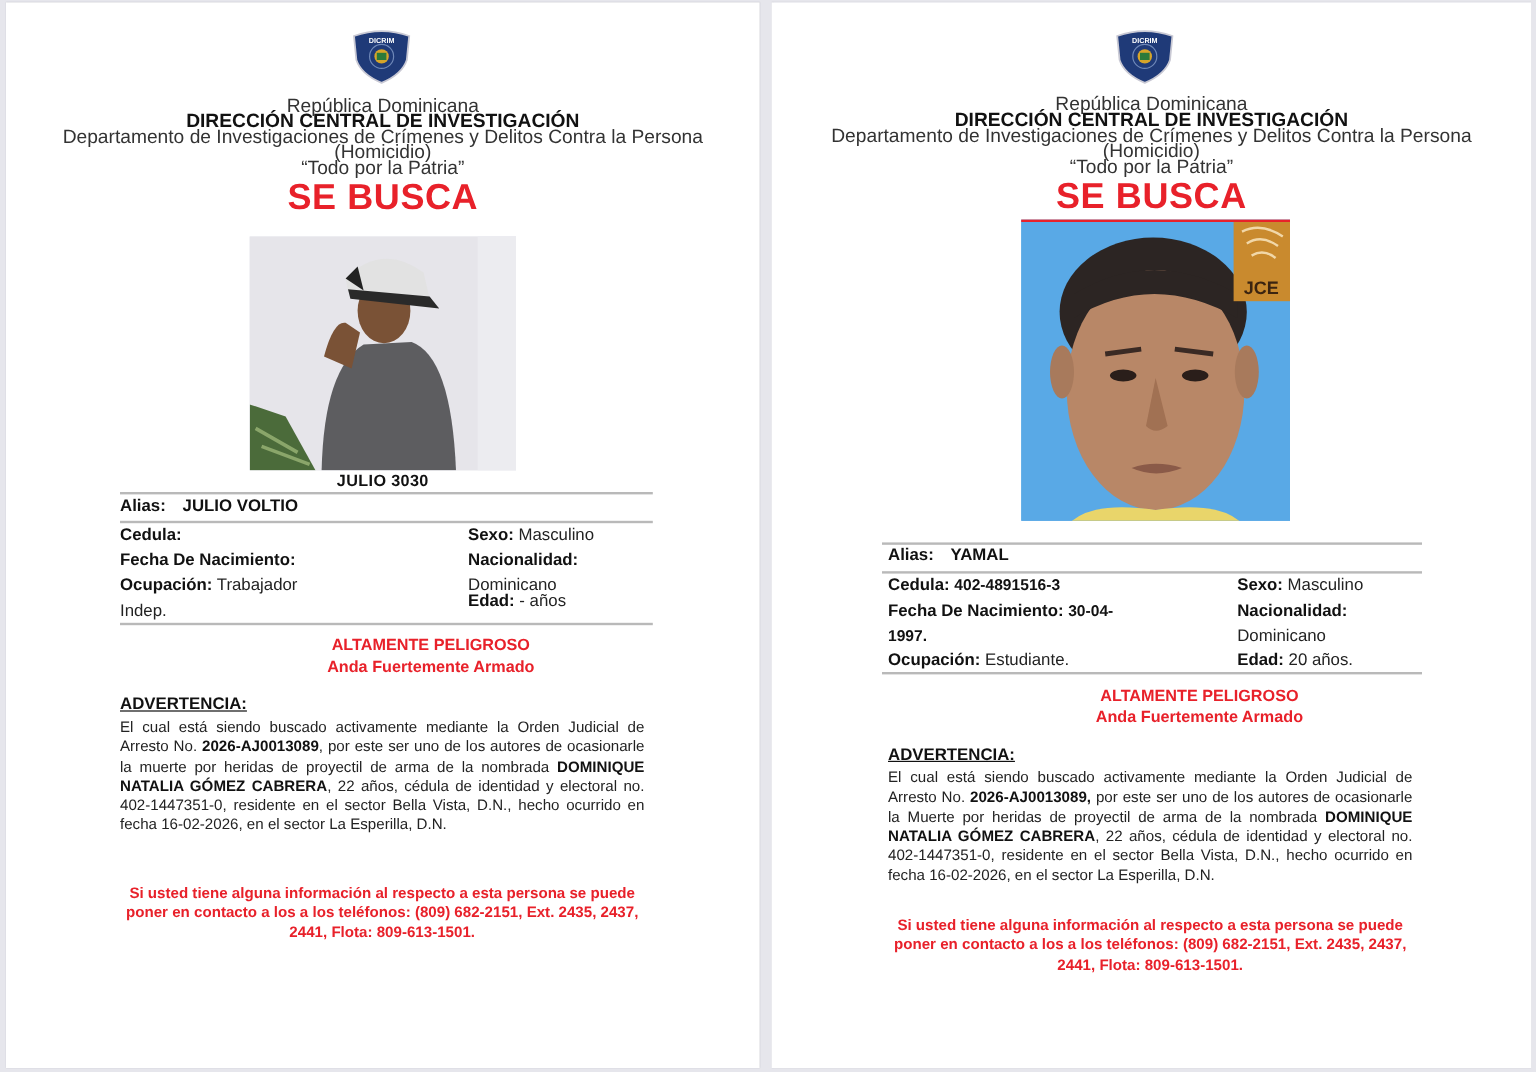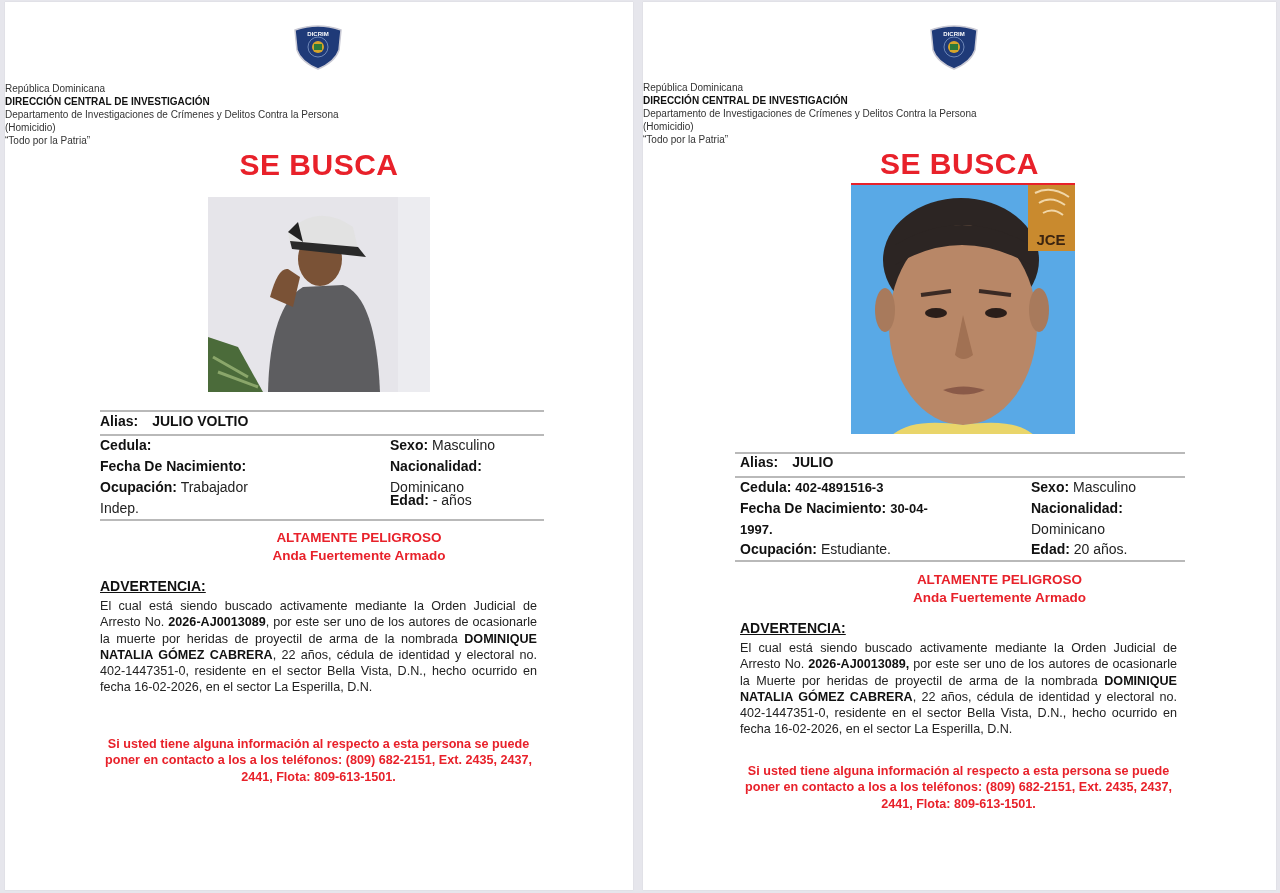--- a/index.html
+++ b/index.html
@@ -5,21 +5,21 @@
   * { box-sizing: border-box; margin: 0; padding: 0; }
   html, body { width: 1280px; height: 893px; overflow: hidden; }
   body { background: #e6e6ec; position: relative; font-family: "Liberation Sans", sans-serif; color: #222; }
   .page { position: absolute; top: 2px; background: #ffffff; height: 888px; box-shadow: 0 0 1px #c8c8d0; }
   #page-left  { left: 5px;   width: 628px; }
   #page-right { left: 643px; width: 633px; }
 
   .logo { position: absolute; width: 54px; height: 46px; }
   .logo svg { width: 100%; height: 100%; display: block; }
 
-  .hdr { position: absolute; font-size: 10px; line-height: 13px; color: #333; }
+  .hdr { position: absolute; text-align: center; font-size: 16px; line-height: 13px; color: #333; }
   .hdr .b { font-weight: bold; color: #111; }
   .title { position: absolute; text-align: center; color: #e8212a; font-weight: bold; font-size: 30px; letter-spacing: 0.5px; }
 
   .photo { position: absolute; overflow: hidden; }
   .name { position: absolute; text-align: center; font-weight: bold; font-size: 13.5px; color: #111; letter-spacing: 0.3px; }
   .hr { position: absolute; height: 1.5px; background: #b9b9b9; }
   .alias { position: absolute; font-weight: bold; font-size: 14px; color: #111; }
   .alias .v { margin-left: 14px; }
   .fl { position: absolute; font-size: 14px; color: #111; white-space: nowrap; }
   .fl .k { font-weight: bold; }
@@ -65,20 +65,21 @@
       <path d="M5 160 L40 180 M10 175 L50 190" stroke="#8aa66a" stroke-width="3"></path>
       <path d="M60 195 Q62 110 95 90 L135 88 Q168 100 172 195 Z" fill="#5d5d60"></path>
       <ellipse cx="112" cy="62" rx="22" ry="27" fill="#7a5236"></ellipse>
       <path d="M80 35 Q110 5 145 30 L150 52 L82 46 Z" fill="#e2e2e2"></path>
       <path d="M80 35 L90 25 L95 45 Z" fill="#222"></path>
       <path d="M82 44 L150 50 L158 60 L84 52 Z" fill="#2a2a2a"></path>
       <path d="M62 100 Q70 70 80 72 L92 80 L85 110 Z" fill="#7a5236"></path>
     </svg>
   </div>
 
+  <div class="name" style="left:0; width:628px; top:391px;">JULIO 3030</div>
   <div class="hr" style="left:95px; width:444px; top:408px;"></div>
 
   <div class="alias" style="left:95px; top:411px;">
     <span>Alias:</span><span class="v">JULIO VOLTIO</span>
   </div>
   <div class="hr" style="left:95px; width:444px; top:432px;"></div>
 
   <div class="fl" style="left:95px; top:435px;">
     <span class="k">Cedula:</span>
     <span class="v"></span>
@@ -162,21 +163,21 @@
       <path d="M40 251 Q60 232 112 240 Q164 232 184 251 Z" fill="#e9d56a"></path>
       <rect x="177" y="0" width="47" height="66" fill="#c98a2e"></rect>
       <path d="M184 8 Q200 0 218 12 M188 18 Q200 10 214 20 M192 28 Q202 22 212 30" stroke="#f1d7a8" stroke-width="2" fill="none"></path>
       <text x="200" y="60" font-size="15" fill="#3b2410" text-anchor="middle" font-family="Liberation Sans, sans-serif" font-weight="bold">JCE</text>
     </svg>
   </div>
 
   <div class="hr" style="left:92px; width:450px; top:450px;"></div>
 
   <div class="alias" style="left:97px; top:452px;">
-    <span>Alias:</span><span class="v">JULIO</span>
+    <span>Alias:</span><span class="v">YAMAL</span>
   </div>
   <div class="hr" style="left:92px; width:450px; top:474px;"></div>
 
   <div class="fl" style="left:97px; top:477px;">
     <span class="k">Cedula:</span>
     <span class="vb">402-4891516-3</span>
   </div>
   <div class="fl" style="left:97px; top:498px;">
     <span class="k">Fecha De Nacimiento:</span>
     <span class="vb">30-04-</span>

